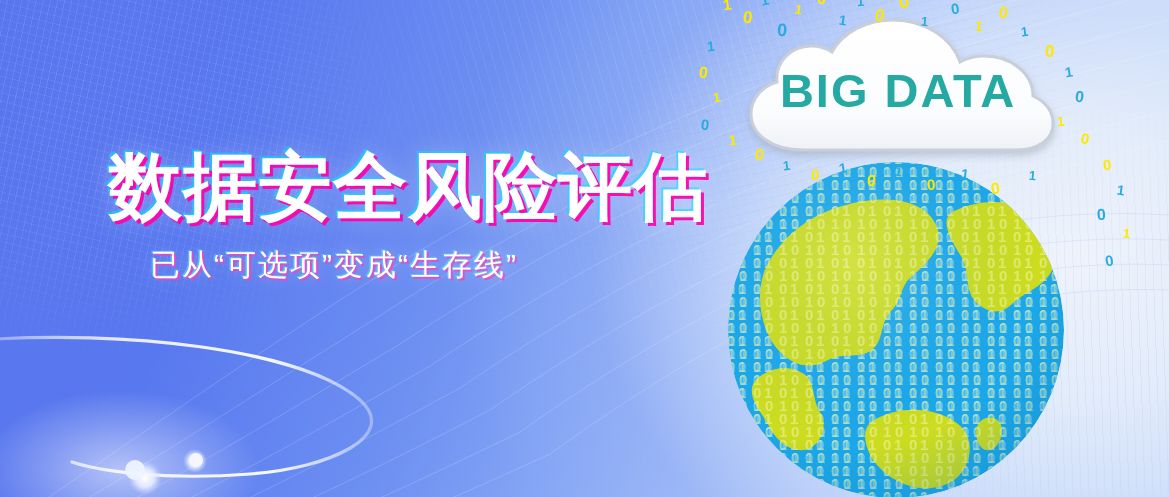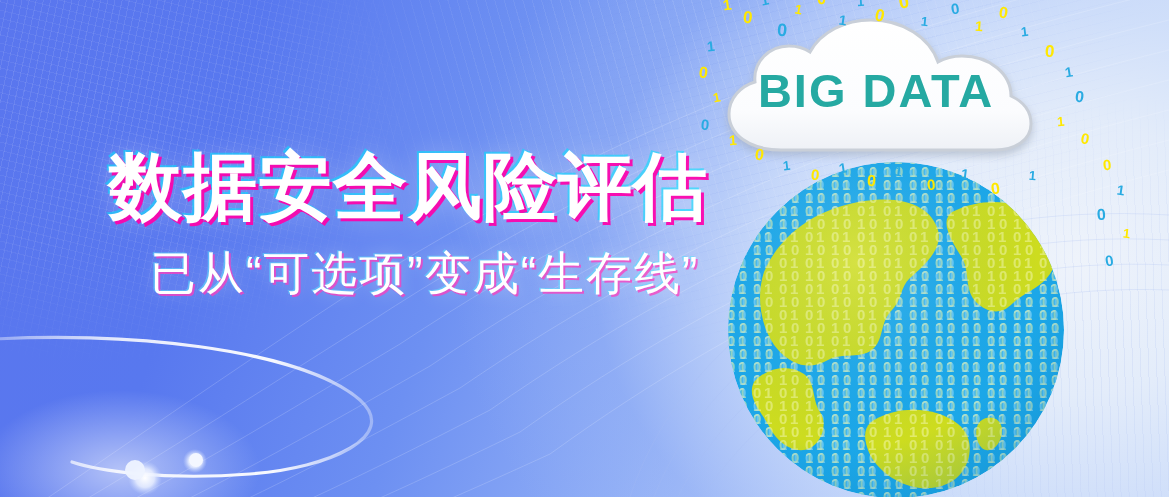--- a/index.html
+++ b/index.html
@@ -46,39 +46,39 @@
     position:absolute; left:108px; top:142px;
     font-size:74px; line-height:1; font-weight:700; color:#ffffff;
     letter-spacing:1px; white-space:nowrap;
     text-shadow:
       3px 3px 0 rgba(255,0,170,0.92),
       -2px -2px 0 rgba(0,225,255,0.55),
       0 0 26px rgba(255,255,255,0.30);
   }
   .subhead{
     position:absolute; left:150px; top:242px;
-    font-size:46px; line-height:1; font-weight:500; color:#ffffff;
+    font-size:30px; line-height:1; font-weight:500; color:#ffffff;
     letter-spacing:2px; white-space:nowrap;
     text-shadow:
       2px 2px 0 rgba(255,60,190,0.75),
       -1.5px -1.5px 0 rgba(90,225,255,0.55),
       0 0 18px rgba(255,255,255,0.35);
   }
   .caption{
     position:absolute; left:184px; top:311px;
     font-size:19px; line-height:1; font-weight:400; color:#ffffff;
     letter-spacing:.3px; white-space:nowrap;
     text-shadow:1px 1px 0 rgba(255,90,200,0.55), -1px -1px 0 rgba(120,230,255,0.45);
   }
 
   
   .art{ position:absolute; right:0; top:0; width:460px; height:497px; }
 
   .globe-wrap{ position:absolute; left:15px; top:152px; width:355px; height:360px; }
-  .cloud-wrap{ position:absolute; left:2px; top:18px; width:330px; height:145px; }
+  .cloud-wrap{ position:absolute; left:24px; top:18px; width:330px; height:145px; }
   .bits{ position:absolute; left:-10px; top:-10px; width:470px; height:300px; pointer-events:none; }
   .bit{ position:absolute; font-weight:700; font-family:"Liberation Sans", sans-serif; }
 
   .cloudtext{
     position:absolute; left:0; top:0; width:330px; height:145px;
     display:flex; align-items:center; justify-content:center;
     font-size:47px; font-weight:700; color:#25a9a2; letter-spacing:2px;
     text-shadow:0 1px 0 rgba(255,255,255,.7);
   }
 </style>

